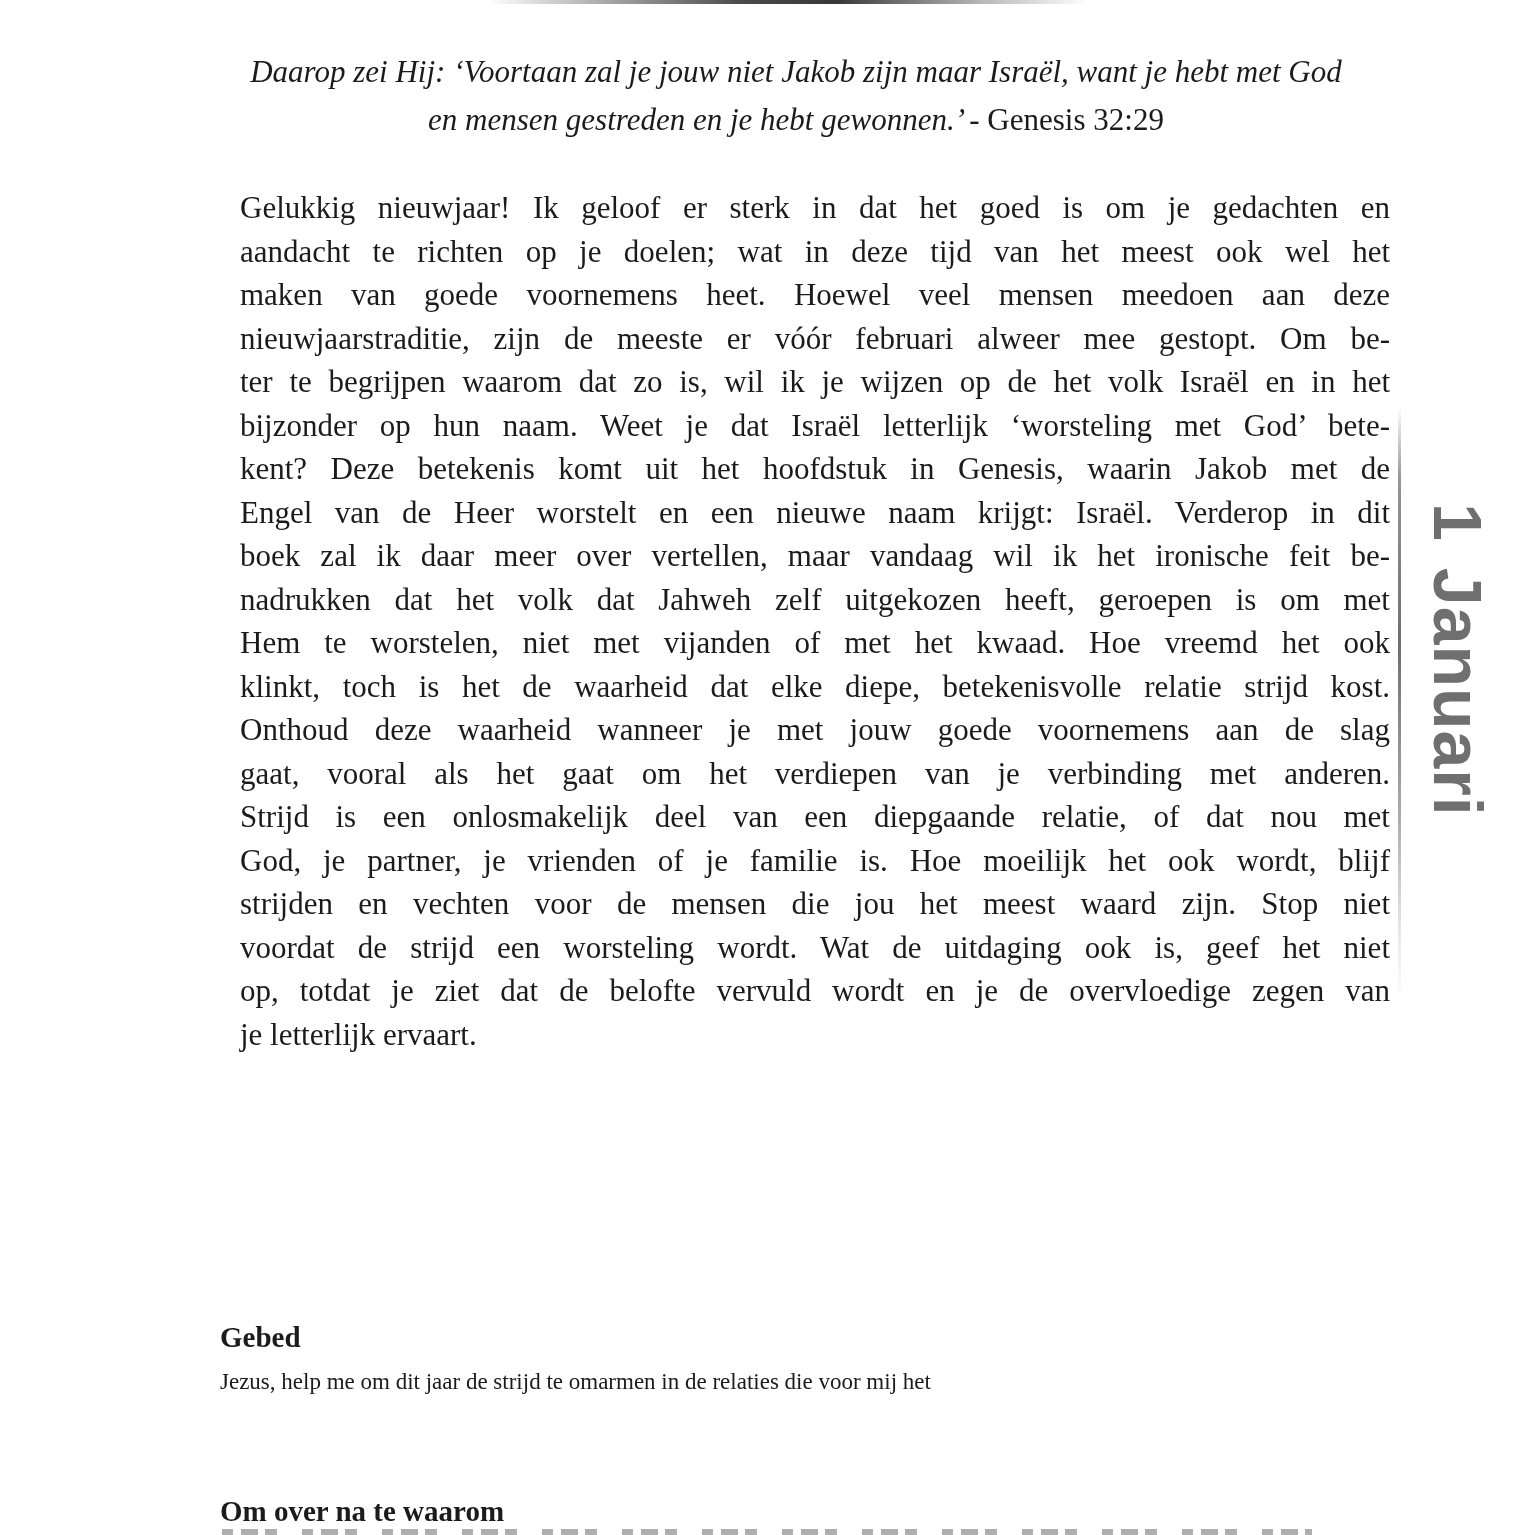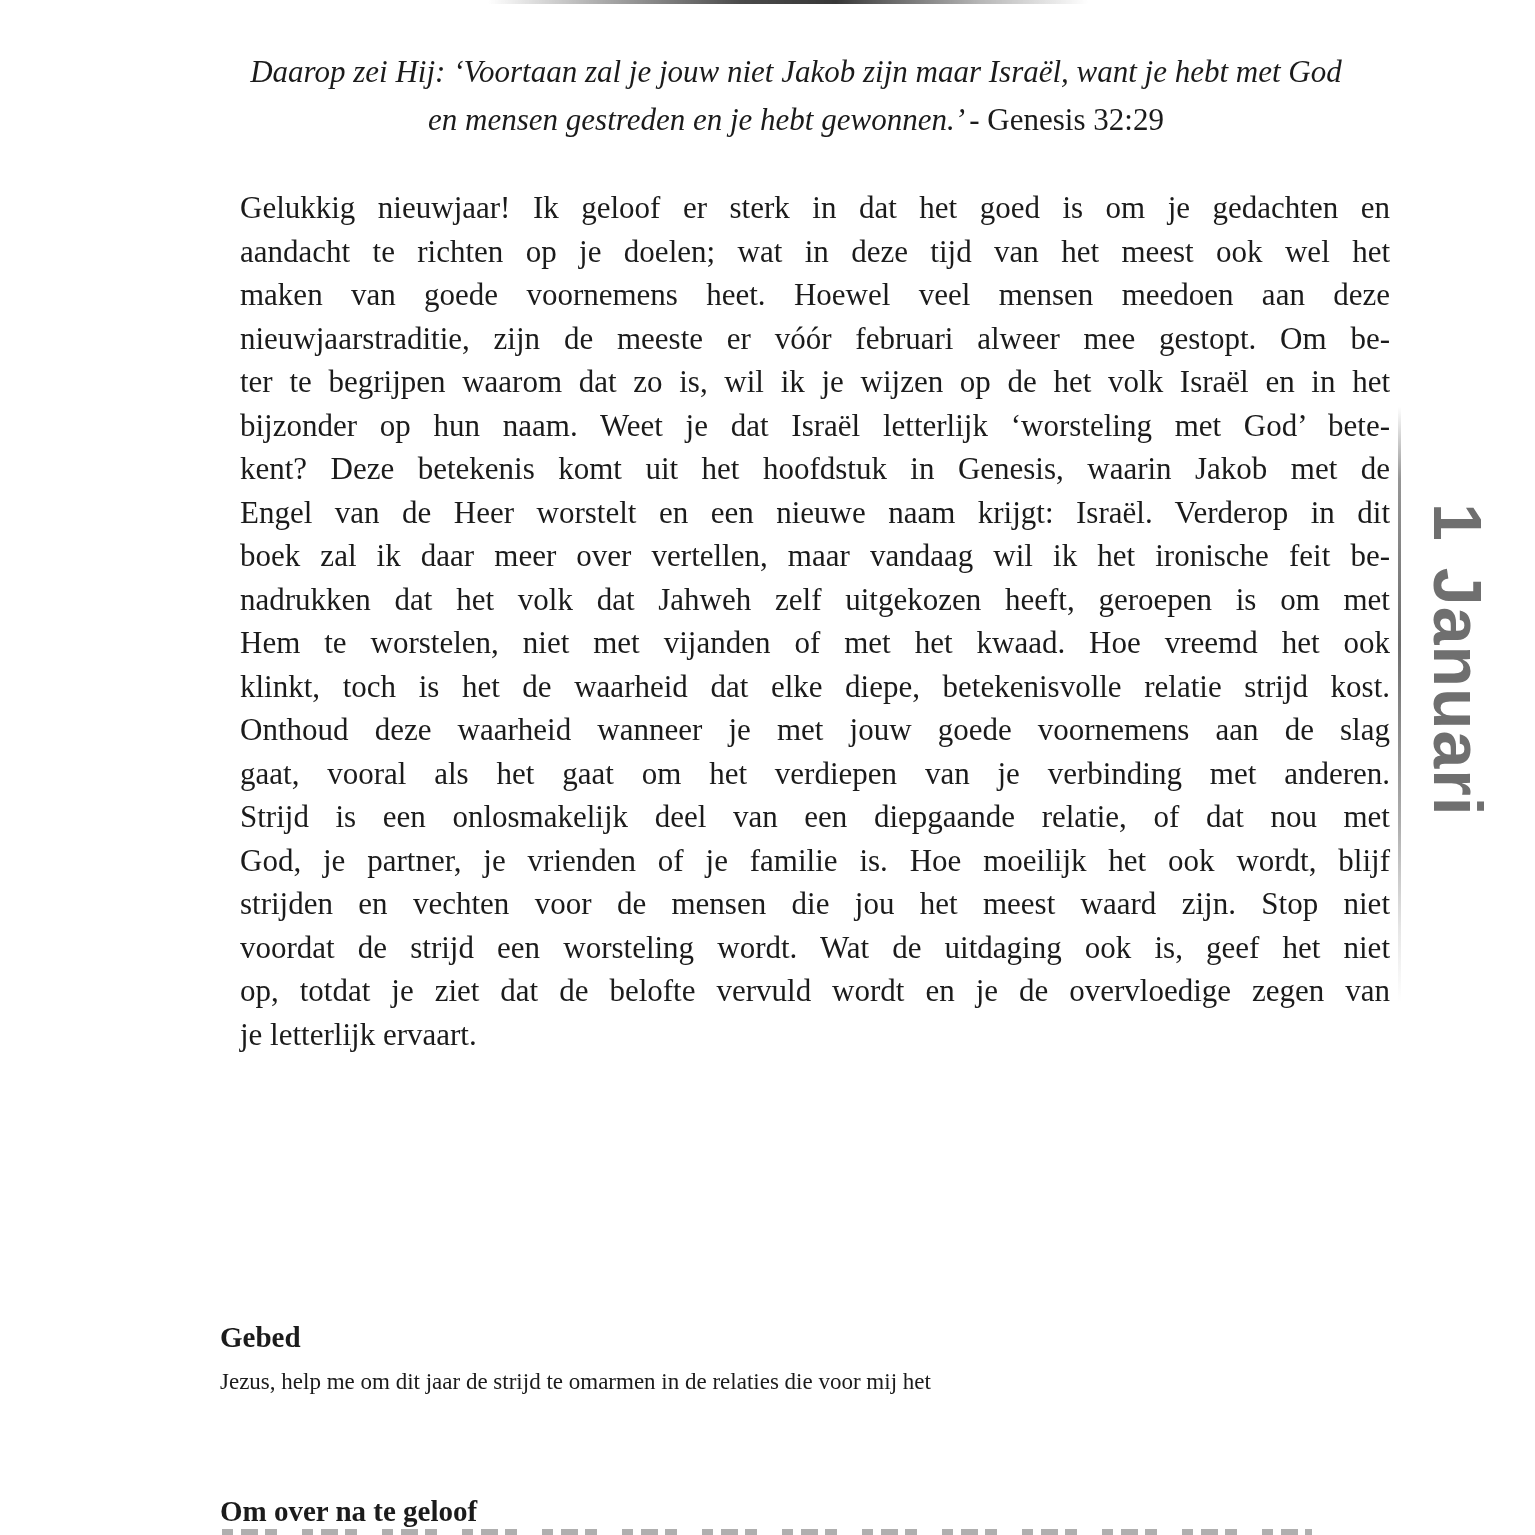--- a/index.html
+++ b/index.html
@@ -169,21 +169,21 @@
     <div class="bline">op, totdat je ziet dat de belofte vervuld wordt en je de overvloedige zegen van</div>
     <div class="bline last">je letterlijk ervaart.</div>
   </div>
 
   <div class="section-heading" style="top:1316px;">Gebed</div>
 
   <div class="prayer-lines">
     <div class="pline">Jezus, help me om dit jaar de strijd te omarmen in de relaties die voor mij het</div>
   </div>
 
-  <div class="section-heading" style="top:1490px;">Om over na te geloof</div>
+  <div class="section-heading" style="top:1490px;">Om over na te waarom</div>
 
   <div class="cutoff-line"></div>
 
   <div class="tab-rule"></div>
 
   <div class="day-tab">
     <span class="day">1</span><span>Januari</span>
   </div>
 
 </div>

